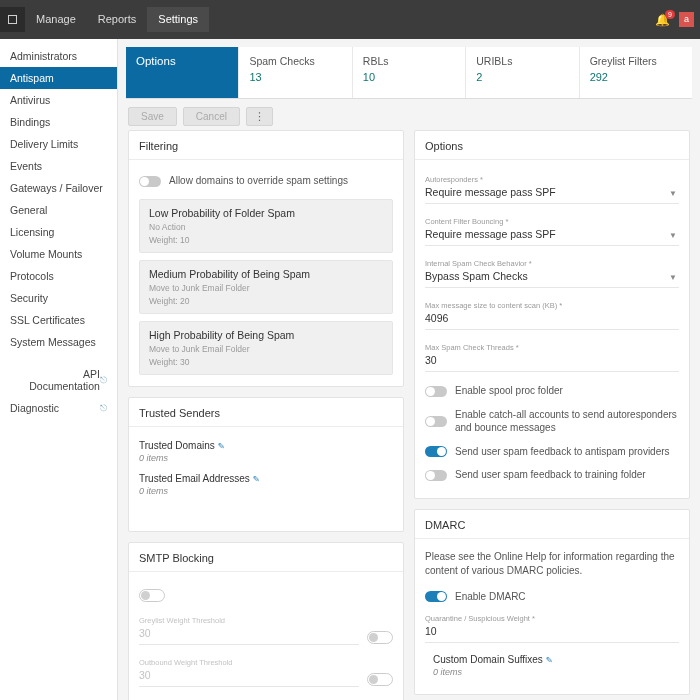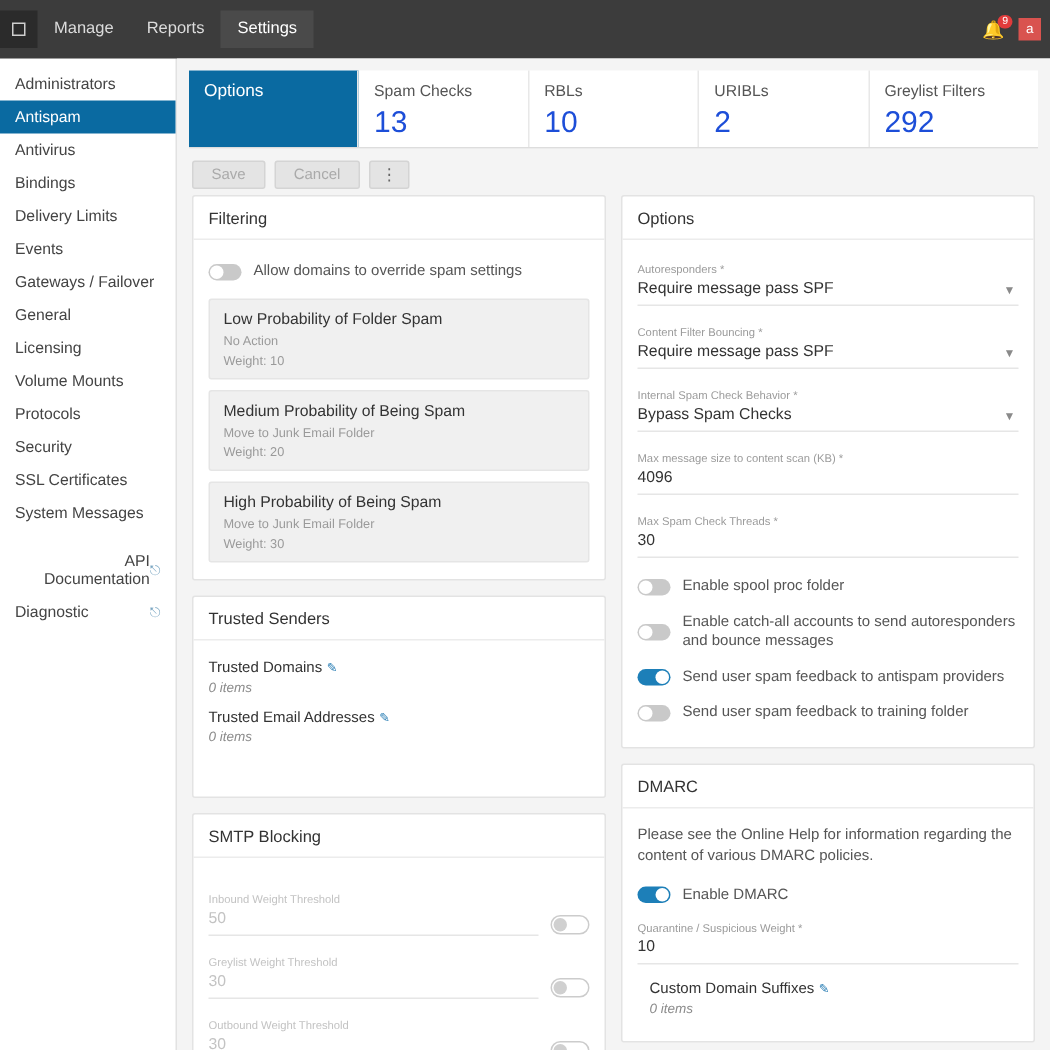--- a/index.html
+++ b/index.html
@@ -119,22 +119,22 @@
     padding: 8px 10px;
     border-right: 1px solid #e8e8e8;
     position: relative;
   }
   .tab:last-child { border-right: none; }
   .tab .t-label {
     font-size: 10.5px;
     color: #555;
   }
   .tab .t-value {
-    font-size: 20px;
-    color: #1d4ed8;
+    font-size: 11px;
+    color: #0f766e;
     margin-top: 4px;
   }
   .tab.active {
     background: #0a6aa1;
   }
   .tab.active .t-label { color: #fff; font-size: 11.5px; }
 
   
   .toolbar {
     display: flex;
@@ -428,24 +428,20 @@
             </div>
             <div style="height:18px"></div>
           </div>
         </div>
 
         <div class="card">
           <div class="card-title">SMTP Blocking</div>
           <div class="card-body">
             <div style="height:8px"></div>
             <div class="slider-row">
-              <div class="field">
-                <div class="field-label muted-label">Inbound Weight Threshold</div>
-                <div class="field-value muted-value">50</div>
-              </div>
               <div class="sw-big">
                   <div class="knob2"></div>
                 </div>
             </div>
             <div class="slider-row">
               <div class="field">
                 <div class="field-label muted-label">Greylist Weight Threshold</div>
                 <div class="field-value muted-value">30</div>
               </div>
               <div class="sw-big">

